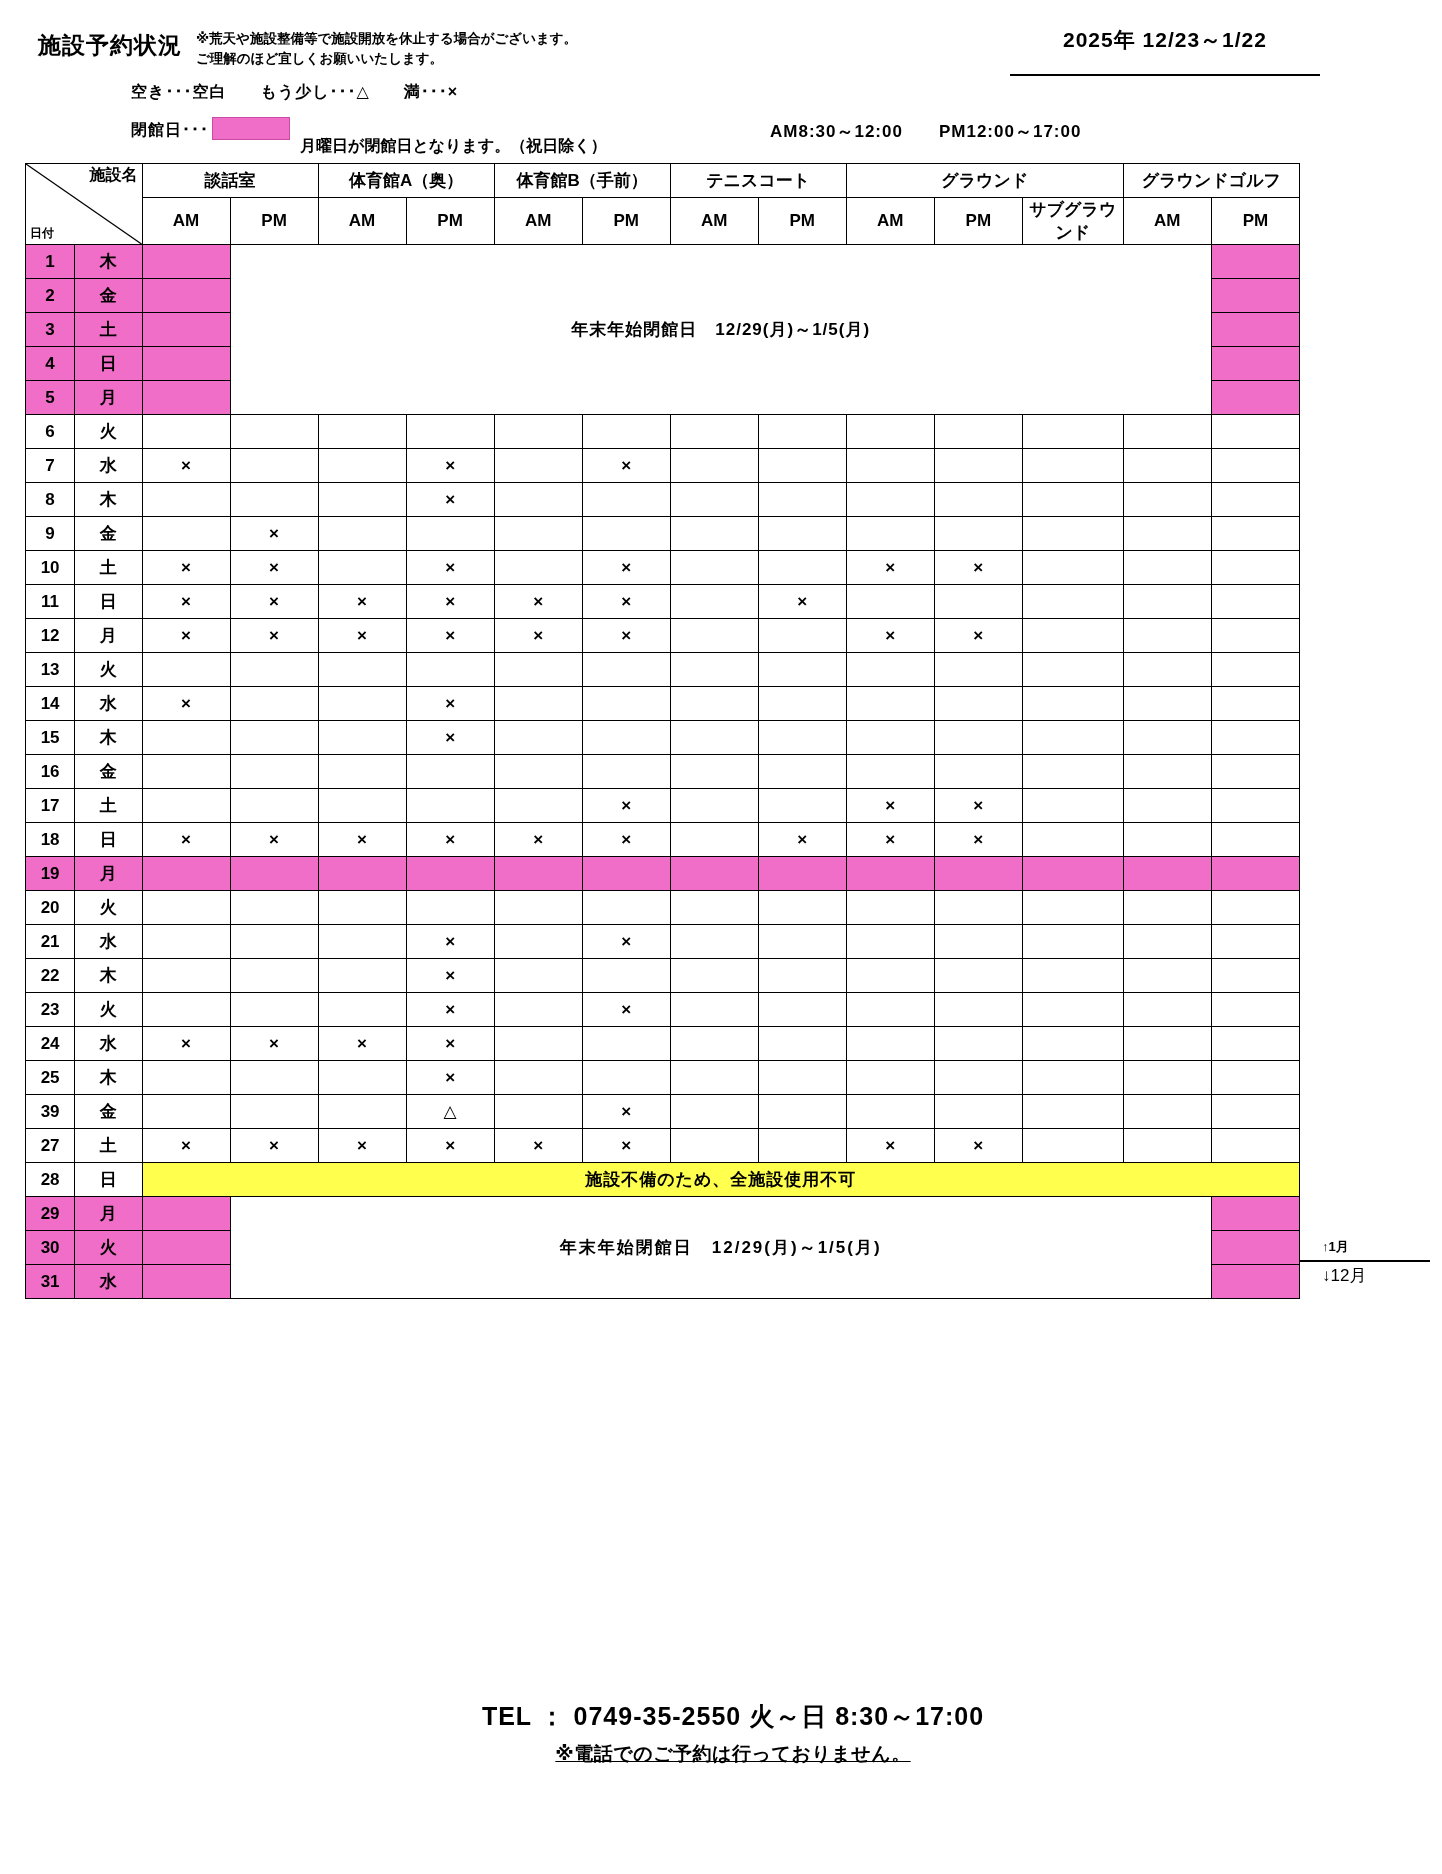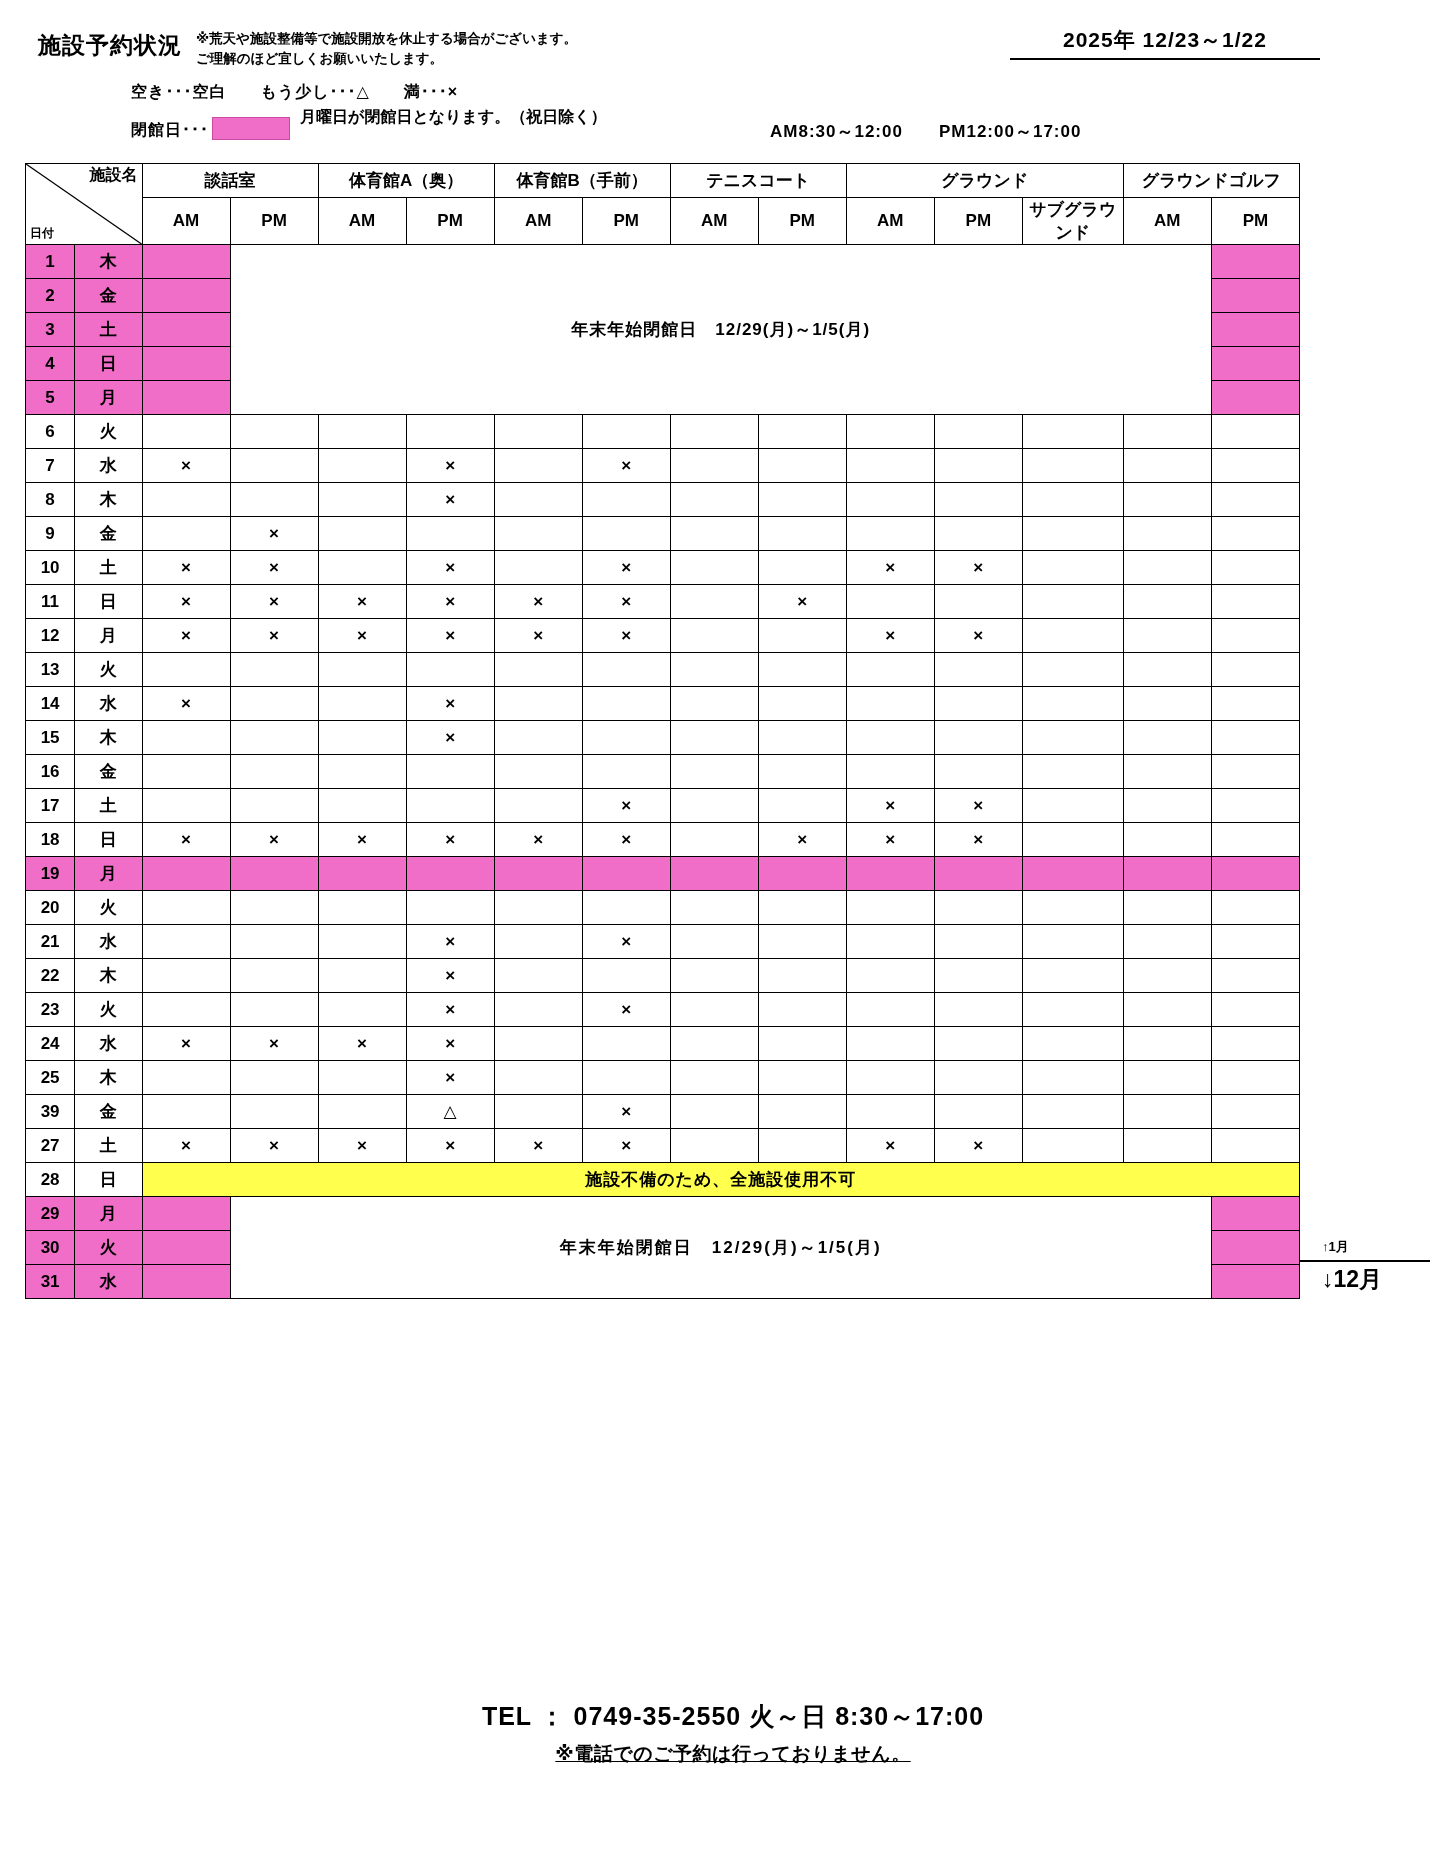--- a/index.html
+++ b/index.html
@@ -17,30 +17,30 @@
   .hdr{position:absolute;left:0;top:0;width:1442px;height:150px;}
   .title{
     position:absolute;left:38px;top:30px;
     font-size:23px;font-weight:bold;letter-spacing:1px;
   }
   .note1{position:absolute;left:196px;top:30px;font-size:13.5px;font-weight:bold;}
   .note2{position:absolute;left:196px;top:50px;font-size:13.5px;font-weight:bold;font-family:Liberation Mono, monospace;}
   .period{
     position:absolute;left:1010px;top:26px;width:310px;
     text-align:center;font-size:21px;font-weight:bold;
-    border-bottom:2px solid #000;padding-bottom:4px;
+    border-bottom:2px solid #000;padding-bottom:20px;
     letter-spacing:1px;
   }
   .legend1{position:absolute;left:131px;top:82px;font-size:16px;font-weight:bold;letter-spacing:1px;}
   .legend2{position:absolute;left:131px;top:120px;font-size:16px;font-weight:bold;letter-spacing:1px;}
   .legendswatch{
     position:absolute;left:212px;top:117px;width:76px;height:21px;
     background:#f06ec8;border:1px solid #c94ba4;
   }
-  .legend2b{position:absolute;left:300px;top:107px;font-size:16px;font-weight:bold;}
+  .legend2b{position:absolute;left:300px;top:136px;font-size:16px;font-weight:bold;}
   .hours{position:absolute;left:770px;top:120px;font-size:17px;font-weight:bold;letter-spacing:1px;}
 
   
   table.sched{
     position:absolute;left:25px;top:163px;
     border-collapse:collapse;
     table-layout:fixed;
     width:1275px;
   }
   table.sched td,table.sched th{
@@ -91,21 +91,21 @@
   }
 
   
   .monthdiv{
     position:absolute;left:1300px;top:1238px;width:130px;
   }
   .monthdiv .line{
     position:absolute;left:0;top:22px;width:130px;height:2px;background:#000;
   }
   .m-up{position:absolute;left:22px;top:0px;font-size:13px;font-weight:bold;}
-  .m-dn{position:absolute;left:22px;top:26px;font-size:23px;font-weight:bold;}
+  .m-dn{position:absolute;left:22px;top:26px;font-size:17px;font-weight:normal;}
 
   
   .footer{position:absolute;left:0;top:1700px;width:1442px;text-align:center;padding-left:12px;}
   .tel{font-size:25px;font-weight:bold;letter-spacing:1px;}
   .foot2{font-size:19px;font-weight:bold;margin-top:14px;letter-spacing:0.5px;}
   .foot3{font-size:19px;font-weight:bold;margin-top:8px;text-decoration:underline;letter-spacing:0.5px;}
 </style>
 </head>
 <body>
 

